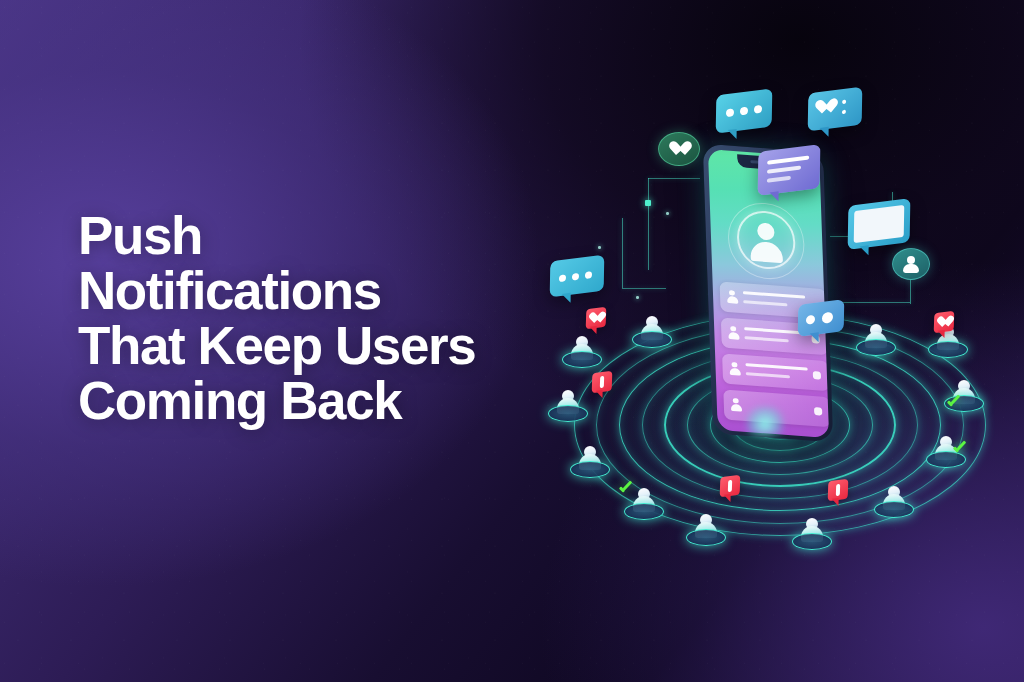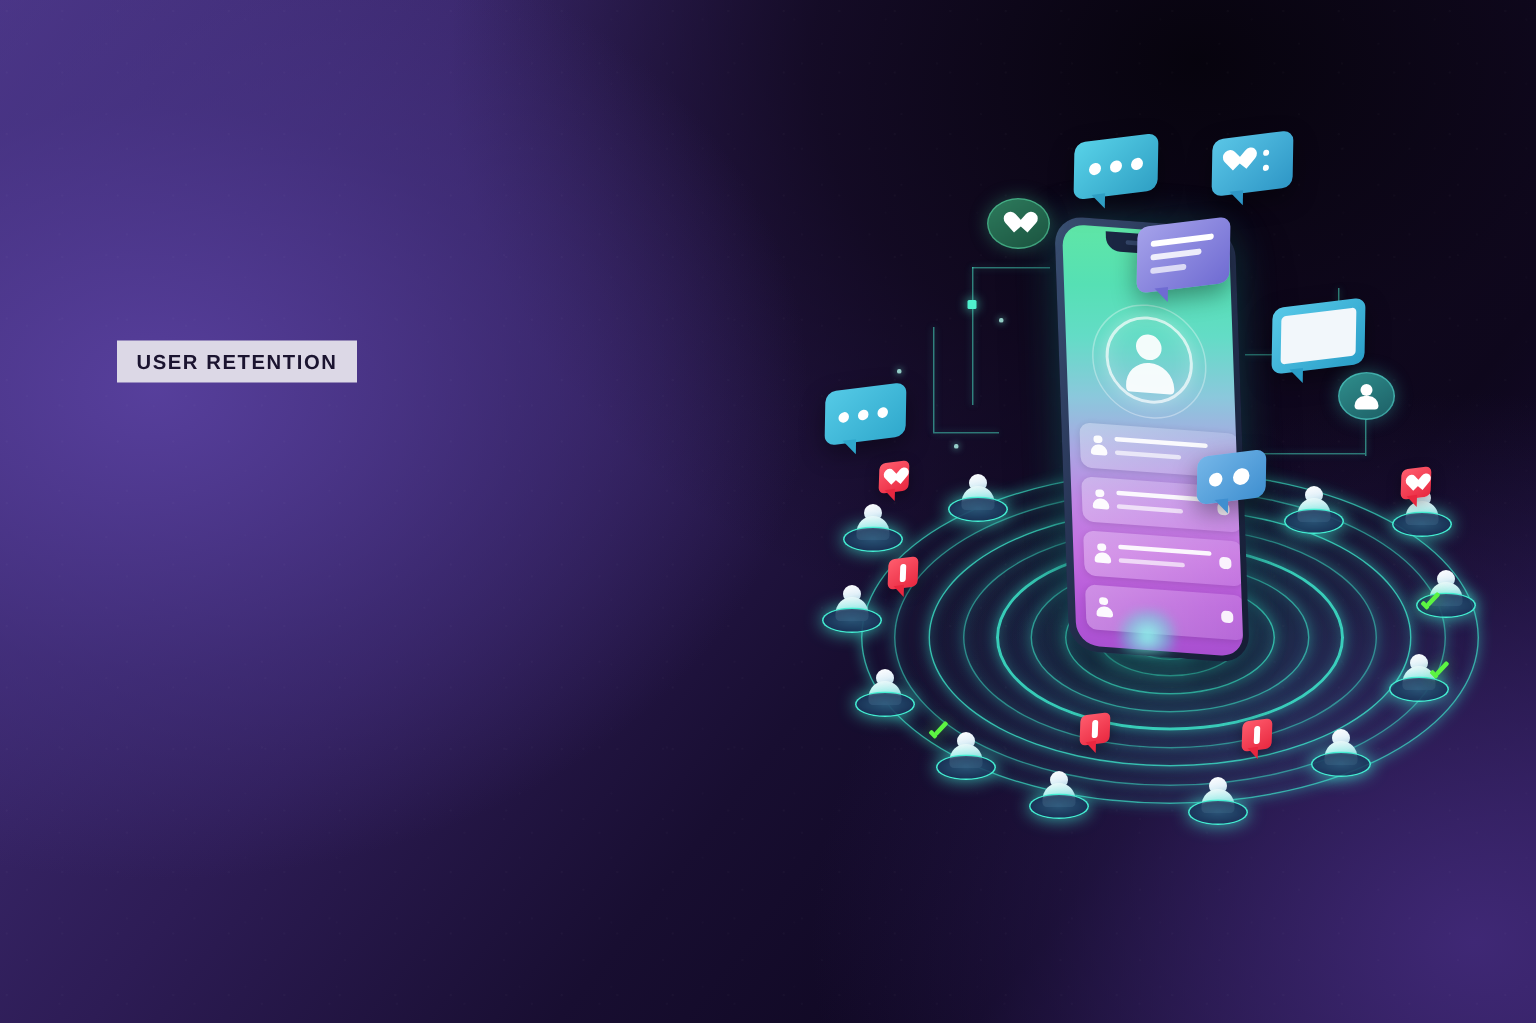--- a/index.html
+++ b/index.html
@@ -306,21 +306,24 @@
     box-shadow:0 0 5px rgba(120,250,225,.85);
   }
 </style>
 </head>
 <body>
 
 <div id="stage">
   <div id="grain"></div>
 
   <div id="textblock">
-    <div id="badge">USER RETENTION</div>
+    <div id="headline">Push
+Notifications
+That Keep Users
+Coming Back</div>
   </div>
 
   <div id="illus">
 
     <div class="baseglow"></div>
 
     <div class="wire" style="left:108px; top:138px; height:92px;"></div>
     <div class="wireh" style="left:108px; top:138px; width:52px;"></div>
     <div class="wnode" style="left:105px; top:160px;"></div>
     <div class="wire" style="left:82px; top:178px; height:70px;"></div>

